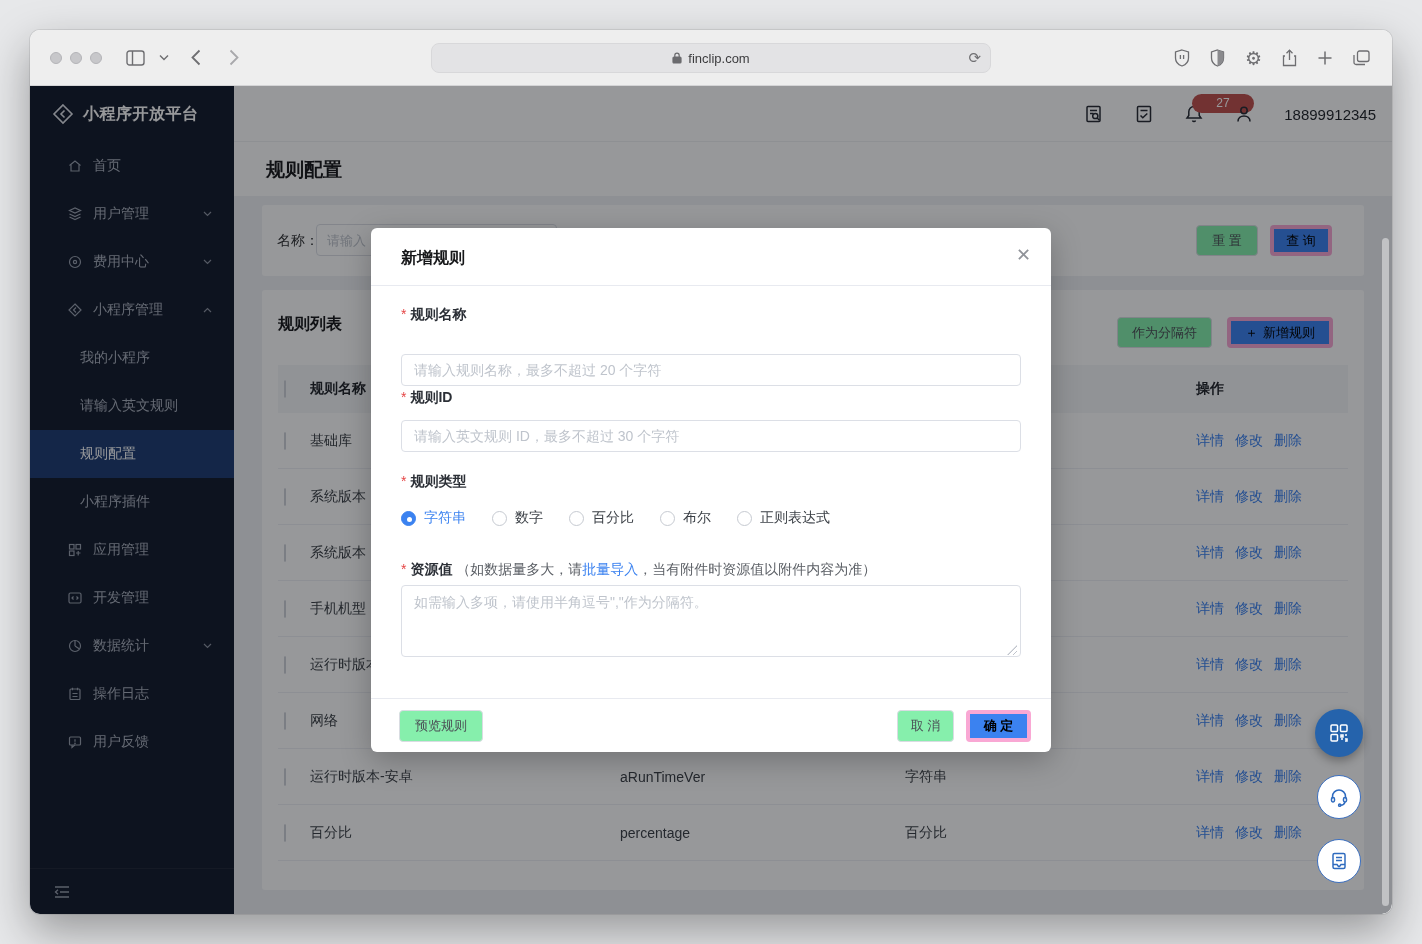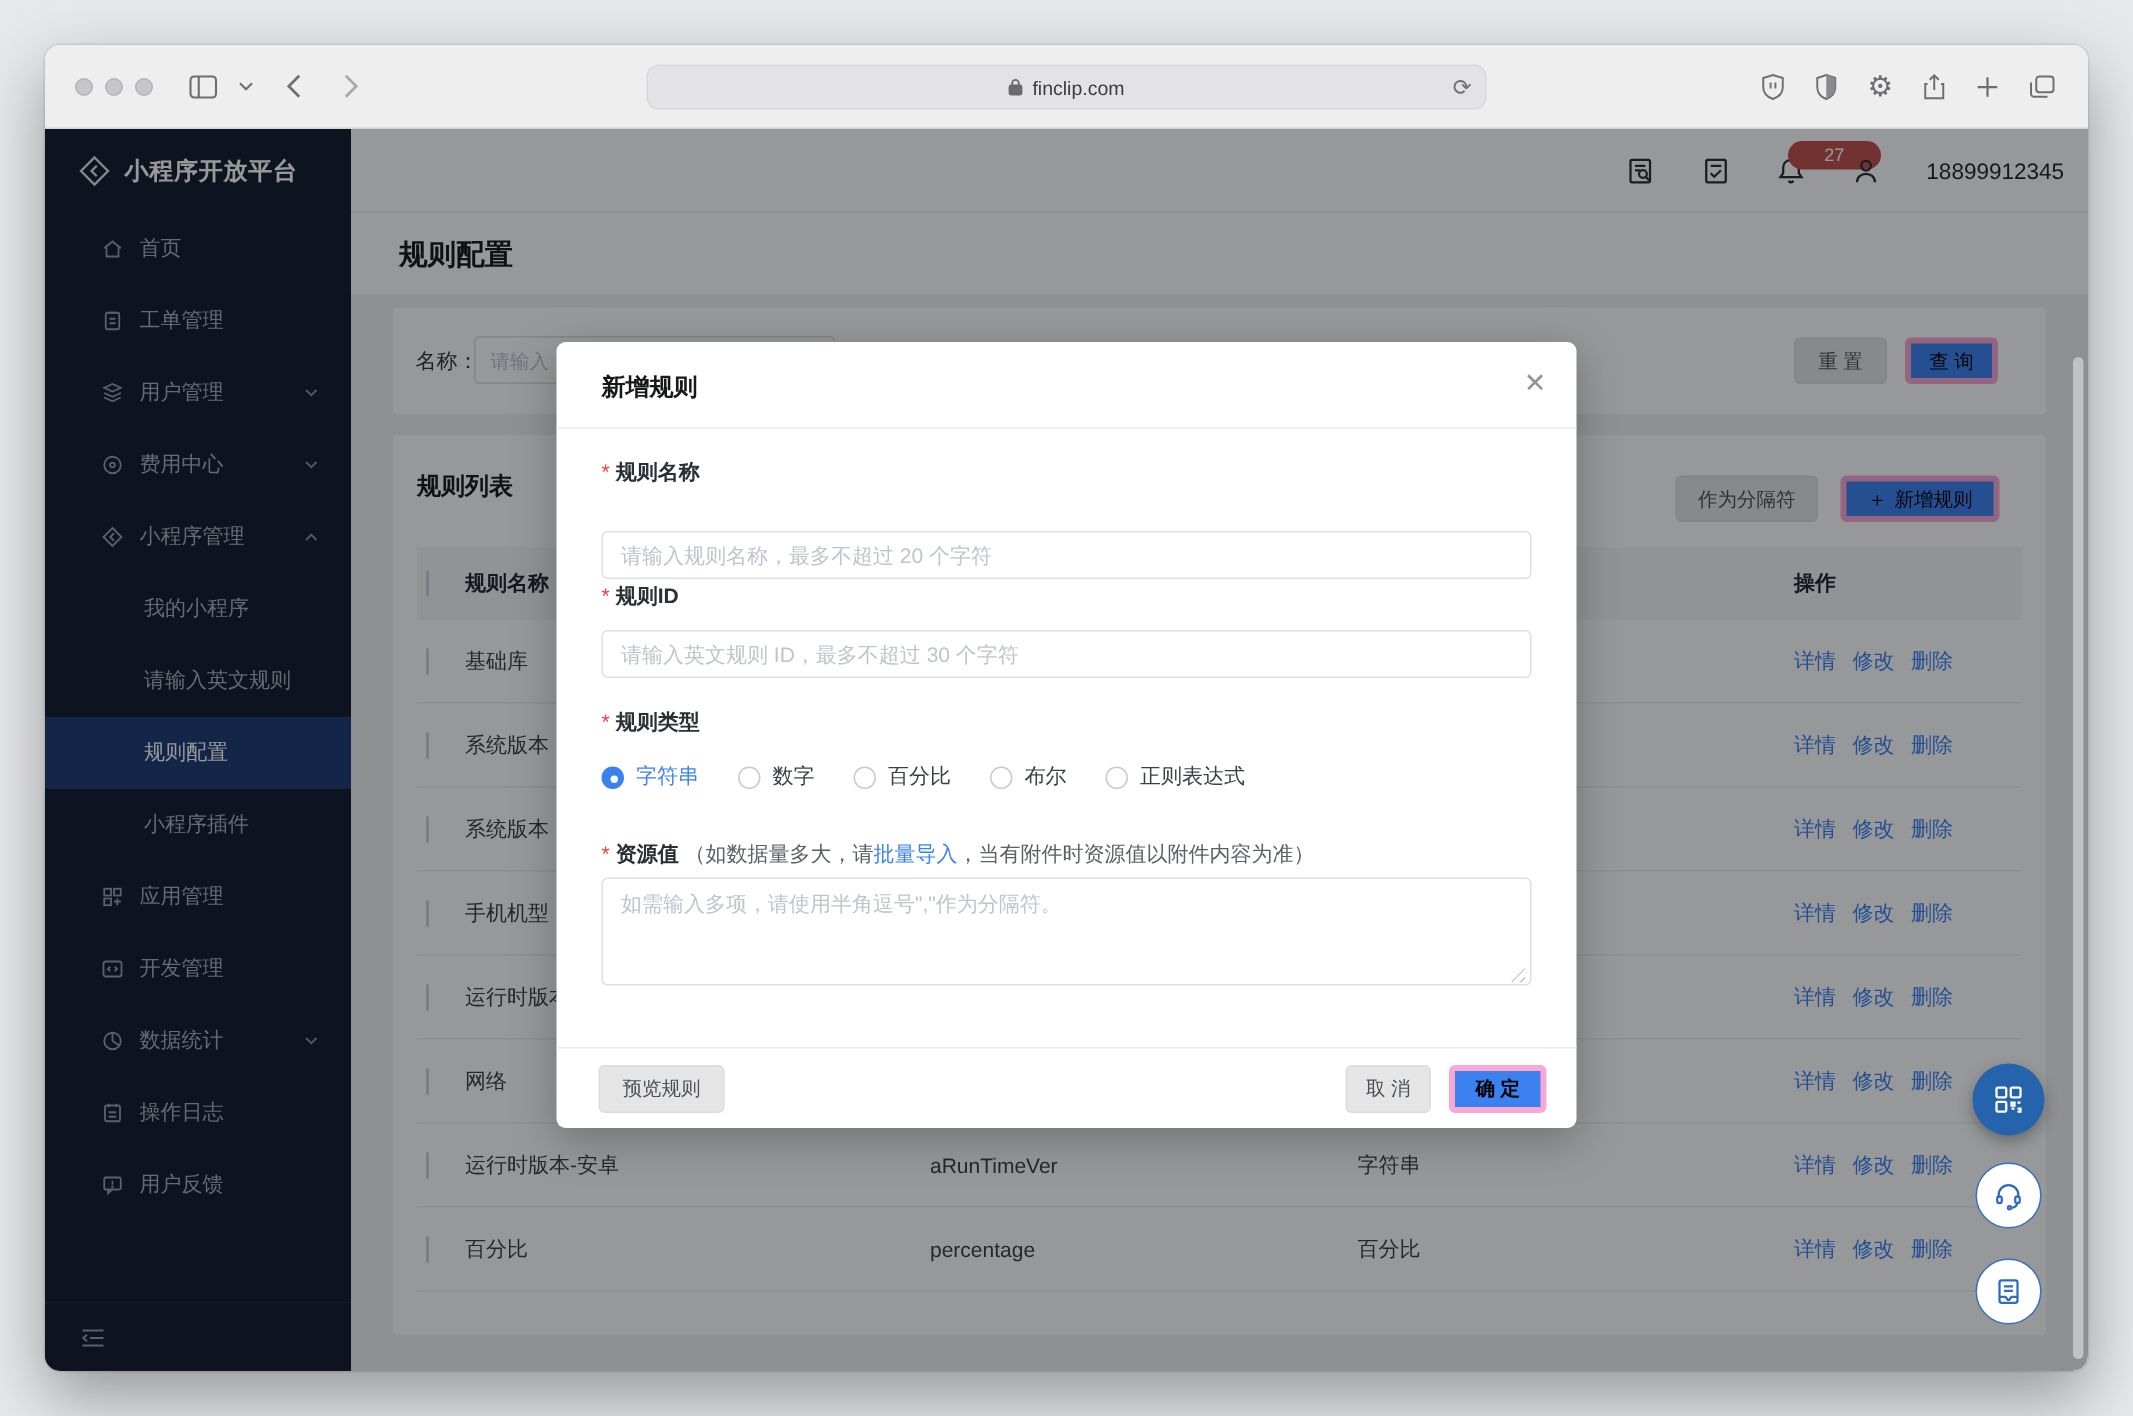--- a/index.html
+++ b/index.html
@@ -26,21 +26,21 @@
   
   .app { position:absolute; left:0; top:56px; width:1362px; height:828px; background:#f0f2f5; }
 
   .sidebar { position:absolute; left:0; top:0; width:204px; height:828px; background:#121a2b; }
   .logo-row { height:56px; display:flex; align-items:center; padding-left:22px; gap:9px; }
   .logo-text { color:#ffffff; font-size:16px; font-weight:bold; letter-spacing:.5px; }
   .nav { position:absolute; top:56px; left:0; width:100%; }
   .nav-item { height:48px; display:flex; align-items:center; padding-left:37px; color:#a9b0bd; font-size:14px;
               position:relative; cursor:pointer; }
   .nav-item .ni-icon { width:16px; height:16px; margin-right:10px; display:flex; color:#98a0ae; }
-  .nav-item.sub { padding-left:66px; }
+  .nav-item.sub { padding-left:50px; }
   .nav-item.active { background:#1e3c72; color:#fff; }
   .nav-item .chev { position:absolute; right:22px; color:#8c93a1; display:flex; }
   .side-foot { position:absolute; bottom:0; left:0; width:100%; height:46px; border-top:1px solid #1f2736;
                display:flex; align-items:center; padding-left:24px; color:#98a0ae; }
 
   .content { position:absolute; left:204px; top:0; width:1158px; height:828px; }
   .appheader { position:absolute; top:0; left:0; width:100%; height:56px; background:#fff;
                border-bottom:1px solid #f0f1f3; }
   .hicons { position:absolute; right:16px; top:0; height:56px; display:flex; align-items:center; gap:30px; }
   .hicon { color:#262a33; position:relative; display:flex; }
@@ -52,21 +52,21 @@
   .page-title { position:absolute; left:32px; top:15px; font-size:19px; font-weight:bold; color:#17181a; }
 
   .card { position:absolute; background:#fff; border-radius:3px; }
   .filter-card { left:28px; top:119px; width:1102px; height:71px; }
   .f-label { position:absolute; left:15px; top:27px; font-size:14px; color:#303133; }
   .f-input { position:absolute; left:54px; top:19px; width:241px; height:32px; border:1px solid #dcdfe6;
              border-radius:4px; padding:0 10px; font-size:13px; color:#303133; font-family:inherit; }
   .f-input::placeholder { color:#bfc4cc; }
   .btn { display:inline-flex; align-items:center; justify-content:center; border-radius:4px; font-size:13px;
          cursor:pointer; font-family:inherit; }
-  .btn-plain { border:1px solid #d9dce2; background:#e5e5e5; color:#4b4f56; }
+  .btn-plain { border:1px solid #d9dce2; background:#86efac; color:#4b4f56; }
   .btn-primary { border:4px solid #f9a8d4; background:#3b82f0; color:#000000; }
   .reset-btn { position:absolute; left:934px; top:20px; width:62px; height:31px; }
   .search-btn { position:absolute; left:1008px; top:20px; width:62px; height:31px; }
 
   .table-card { left:28px; top:204px; width:1102px; height:600px; }
   .list-title { position:absolute; left:16px; top:24px; font-size:16px; font-weight:bold; color:#17181a; }
   .init-btn { position:absolute; left:855px; top:27px; width:95px; height:31px; }
   .add-btn { position:absolute; left:965px; top:27px; width:106px; height:31px; gap:5px; }
 
   .table { position:absolute; left:16px; top:75px; width:1070px; }
@@ -225,29 +225,20 @@
               <svg width="16" height="16" viewBox="0 0 16 16" fill="none" stroke="currentColor" stroke-width="1.2">
                 <path d="M2.5 7.5L8 3l5.5 4.5"></path>
                 <path d="M4 6.8V13h8V6.8"></path>
               </svg>
             </span>
           <span>首页</span>
         </div>
         <div class="nav-item">
           <span class="ni-icon">
               <svg width="16" height="16" viewBox="0 0 16 16" fill="none" stroke="currentColor" stroke-width="1.2">
-                <rect x="3.5" y="2.5" width="9" height="11" rx="1"></rect>
-                <path d="M6 2.5h4M6 6.5h4M6 9.5h4"></path>
-              </svg>
-            </span>
-          <span>工单管理</span>
-        </div>
-        <div class="nav-item">
-          <span class="ni-icon">
-              <svg width="16" height="16" viewBox="0 0 16 16" fill="none" stroke="currentColor" stroke-width="1.2">
                 <path d="M2.5 4.5L8 2l5.5 2.5L8 7z"></path>
                 <path d="M2.5 8L8 10.5 13.5 8"></path>
                 <path d="M2.5 11L8 13.5 13.5 11"></path>
               </svg>
             </span>
           <span>用户管理</span>
           <span class="chev">
               <svg width="9" height="6" viewBox="0 0 9 6" fill="none" stroke="currentColor" stroke-width="1.2">
                 <path d="M1 1l3.5 3.5L8 1"></path>
               </svg>

